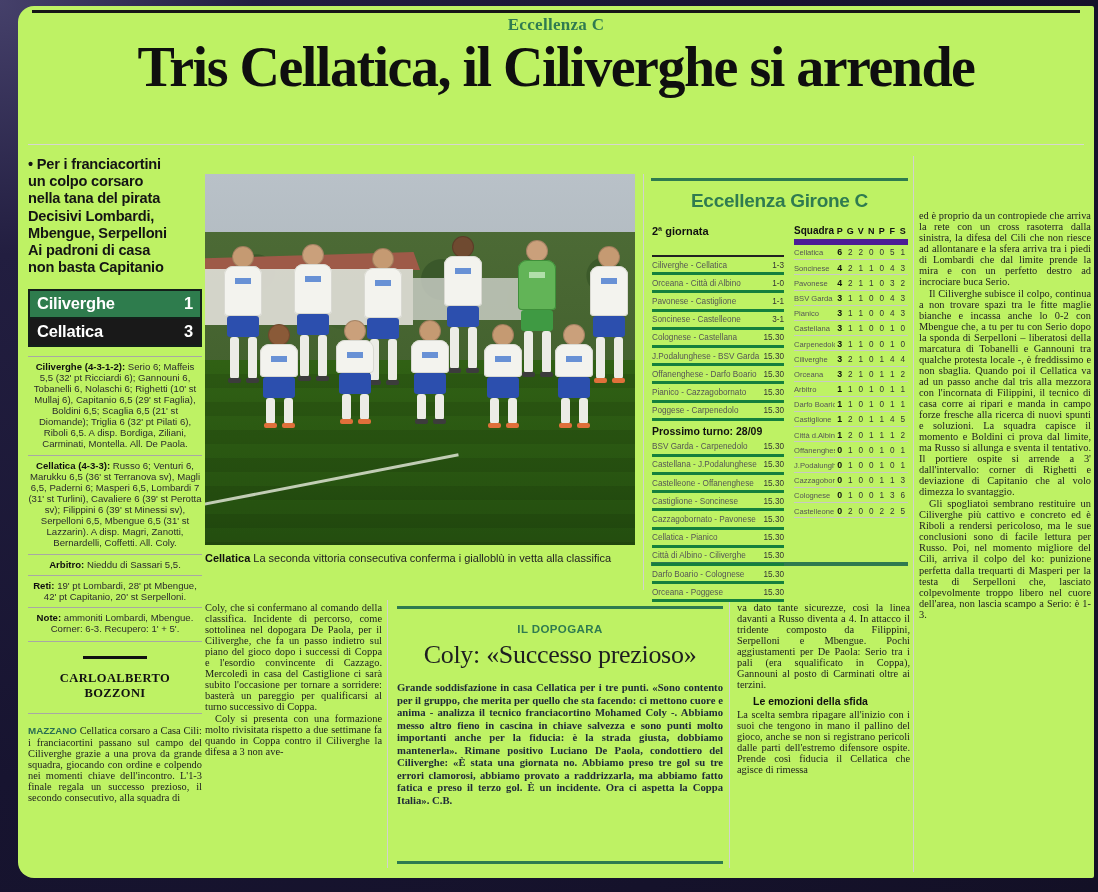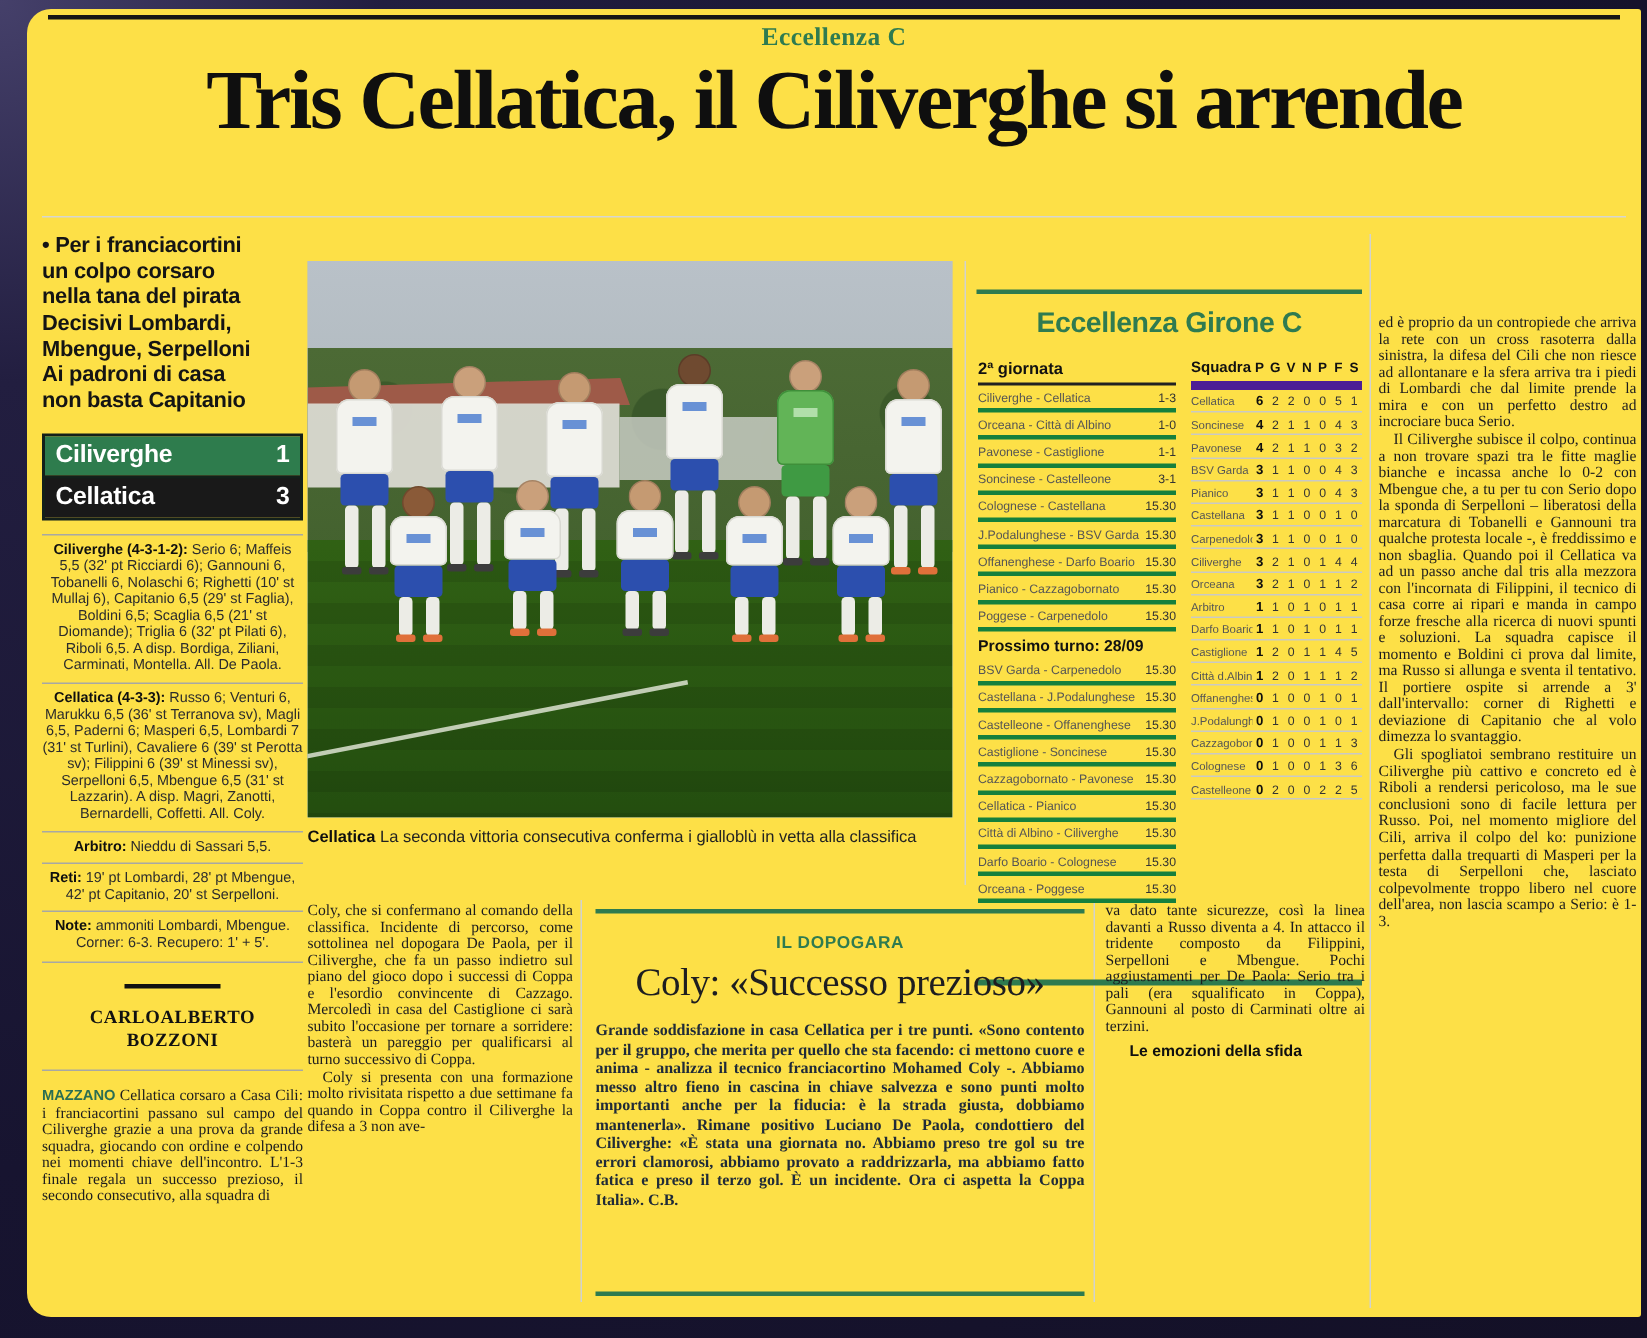--- a/index.html
+++ b/index.html
@@ -3,21 +3,21 @@
 <meta charset="utf-8">
 <style>
   html,body{margin:0;padding:0;}
   body{
     width:1098px;height:892px;position:relative;overflow:hidden;
     background:radial-gradient(circle at 0% 0%, #45406a 0%, #221e40 18%, #171430 55%, #131026 100%);
     font-family:"Liberation Sans", sans-serif;
   }
   #page{
     position:absolute;left:18px;top:6px;right:4px;bottom:14px;
-    background:#fde047;border-radius:16px 2px 2px 16px;overflow:hidden;
+    background:#bef264;border-radius:16px 2px 2px 16px;overflow:hidden;
   }
   .toprule{position:absolute;left:14px;right:14px;top:4px;height:3px;background:#161616;}
   .kicker{position:absolute;top:9px;left:0;right:0;text-align:center;
     font-family:"Liberation Serif", serif;font-weight:bold;font-size:17px;color:#2f7b50;letter-spacing:.3px;}
   .headline{position:absolute;top:32px;left:14px;right:14px;text-align:center;
     font-family:"Liberation Serif", serif;font-weight:bold;font-size:56px;line-height:1.04;
     color:#0f0f0f;letter-spacing:-1.5px;white-space:nowrap;}
   .hair-below-head{position:absolute;top:138px;left:10px;right:10px;height:1px;background:#d6d6d2;}
 
   
@@ -80,27 +80,27 @@
   .player .leg{width:9px;background:#ecece6;border-radius:3px;position:relative;}
   .player .leg::after{content:"";position:absolute;bottom:-4px;left:-2px;width:13px;height:5px;border-radius:2px;background:#3c3c3c;}
   .player.o .leg::after{background:#e0703a;}
   .player.b .torso{height:50px;} .player.b .leg{height:42px;}
   .player.f .torso{height:33px;} .player.f .leg{height:26px;}
 
   .caption{position:absolute;left:187px;top:546px;width:430px;font-size:11px;color:#222;line-height:1.25;}
   .caption b{color:#0f0f0f;}
 
   
-  #ltable{position:absolute;left:633px;top:187px;width:257px;height:464px;}
+  #ltable{position:absolute;left:633px;top:172px;width:257px;height:388px;}
   .grule-t{position:absolute;left:0;right:0;top:0;height:3px;background:#2e7b4f;}
   .grule-b{position:absolute;left:0;right:0;bottom:0;height:4px;background:#2e7b4f;}
   .ltitle{position:absolute;top:12px;left:0;right:0;text-align:center;
     font-weight:bold;font-size:19px;color:#2f7b50;letter-spacing:-.3px;}
   .fixtures{position:absolute;left:1px;top:46px;width:132px;}
-  .fx-head{font-size:11px;font-weight:bold;color:#111;border-bottom:2px solid #222;padding:1px 0 3px;}
+  .fx-head{font-size:11px;font-weight:bold;color:#111;border-bottom:2px solid #222;padding:1px 0 18px;}
   .fx-row{display:flex;justify-content:space-between;align-items:baseline;
     font-size:8.2px;color:#555;padding:3.6px 0 2.6px;border-bottom:3px solid #15803d;}
   .fx-row .res{color:#333;margin-left:4px;white-space:nowrap;}
   .fx-next-head{font-size:10.5px;font-weight:bold;color:#111;padding:4px 0 2px;}
   .standings{position:absolute;left:143px;top:46px;width:114px;}
   .st-row{display:flex;align-items:baseline;padding:2.4px 0 1.8px;border-bottom:1px solid #c9c9c5;}
   .st-row.head{border-bottom:6px solid #4c1d95;padding:1px 0 3px;}
   .st-team{flex:1;font-size:7.6px;color:#555;white-space:nowrap;overflow:hidden;}
   .st-row.head .st-team{font-size:10px;font-weight:bold;color:#111;}
   .st-n{width:10.5px;text-align:center;font-size:8.2px;color:#333;}
@@ -580,20 +580,21 @@
     <div class="grule-t"></div>
     <div class="dp-kicker">IL DOPOGARA</div>
     <div class="dp-head">Coly: «Successo prezioso»</div>
     <div class="dp-body">Grande soddisfazione in casa Cellatica per i tre punti. «Sono contento per il gruppo, che merita per quello che sta facendo: ci mettono cuore e anima - analizza il tecnico franciacortino Mohamed Coly -. Abbiamo messo altro fieno in cascina in chiave salvezza e sono punti molto importanti anche per la fiducia: è la strada giusta, dobbiamo mantenerla». Rimane positivo Luciano De Paola, condottiero del Ciliverghe: «È stata una giornata no. Abbiamo preso tre gol su tre errori clamorosi, abbiamo provato a raddrizzarla, ma abbiamo fatto fatica e preso il terzo gol. È un incidente. Ora ci aspetta la Coppa Italia». C.B.</div>
     <div class="grule-b"></div>
   </div>
 
   <div id="col3" class="body-serif">
     <p>va dato tante sicurezze, così la linea davanti a Russo diventa a 4. In attacco il tridente composto da Filippini, Serpelloni e Mbengue. Pochi aggiustamenti per De Paola: Serio tra i pali (era squalificato in Coppa), Gannouni al posto di Carminati oltre ai terzini.</p>
     <div class="subhead">Le emozioni della sfida</div>
+    <p style="text-indent:0;">La scelta sembra ripagare all'inizio con i suoi che tengono in mano il pallino del gioco, anche se non si registrano pericoli dalle parti dell'estremo difensore ospite. Prende così fiducia il Cellatica che agisce di rimessa</p>
   </div>
 
   <div id="col4" class="body-serif">
       <p>ed è proprio da un contropiede che arriva la rete con un cross rasoterra dalla sinistra, la difesa del Cili che non riesce ad allontanare e la sfera arriva tra i piedi di Lombardi che dal limite prende la mira e con un perfetto destro ad incrociare buca Serio.</p>
       <p>Il Ciliverghe subisce il colpo, continua a non trovare spazi tra le fitte maglie bianche e incassa anche lo 0-2 con Mbengue che, a tu per tu con Serio dopo la sponda di Serpelloni – liberatosi della marcatura di Tobanelli e Gannouni tra qualche protesta locale -, è freddissimo e non sbaglia. Quando poi il Cellatica va ad un passo anche dal tris alla mezzora con l'incornata di Filippini, il tecnico di casa corre ai ripari e manda in campo forze fresche alla ricerca di nuovi spunti e soluzioni. La squadra capisce il momento e Boldini ci prova dal limite, ma Russo si allunga e sventa il tentativo. Il portiere ospite si arrende a 3' dall'intervallo: corner di Righetti e deviazione di Capitanio che al volo dimezza lo svantaggio.</p>
       <p>Gli spogliatoi sembrano restituire un Ciliverghe più cattivo e concreto ed è Riboli a rendersi pericoloso, ma le sue conclusioni sono di facile lettura per Russo. Poi, nel momento migliore del Cili, arriva il colpo del ko: punizione perfetta dalla trequarti di Masperi per la testa di Serpelloni che, lasciato colpevolmente troppo libero nel cuore dell'area, non lascia scampo a Serio: è 1-3.</p>
     </div>
 </div>
 
 </body></html>

